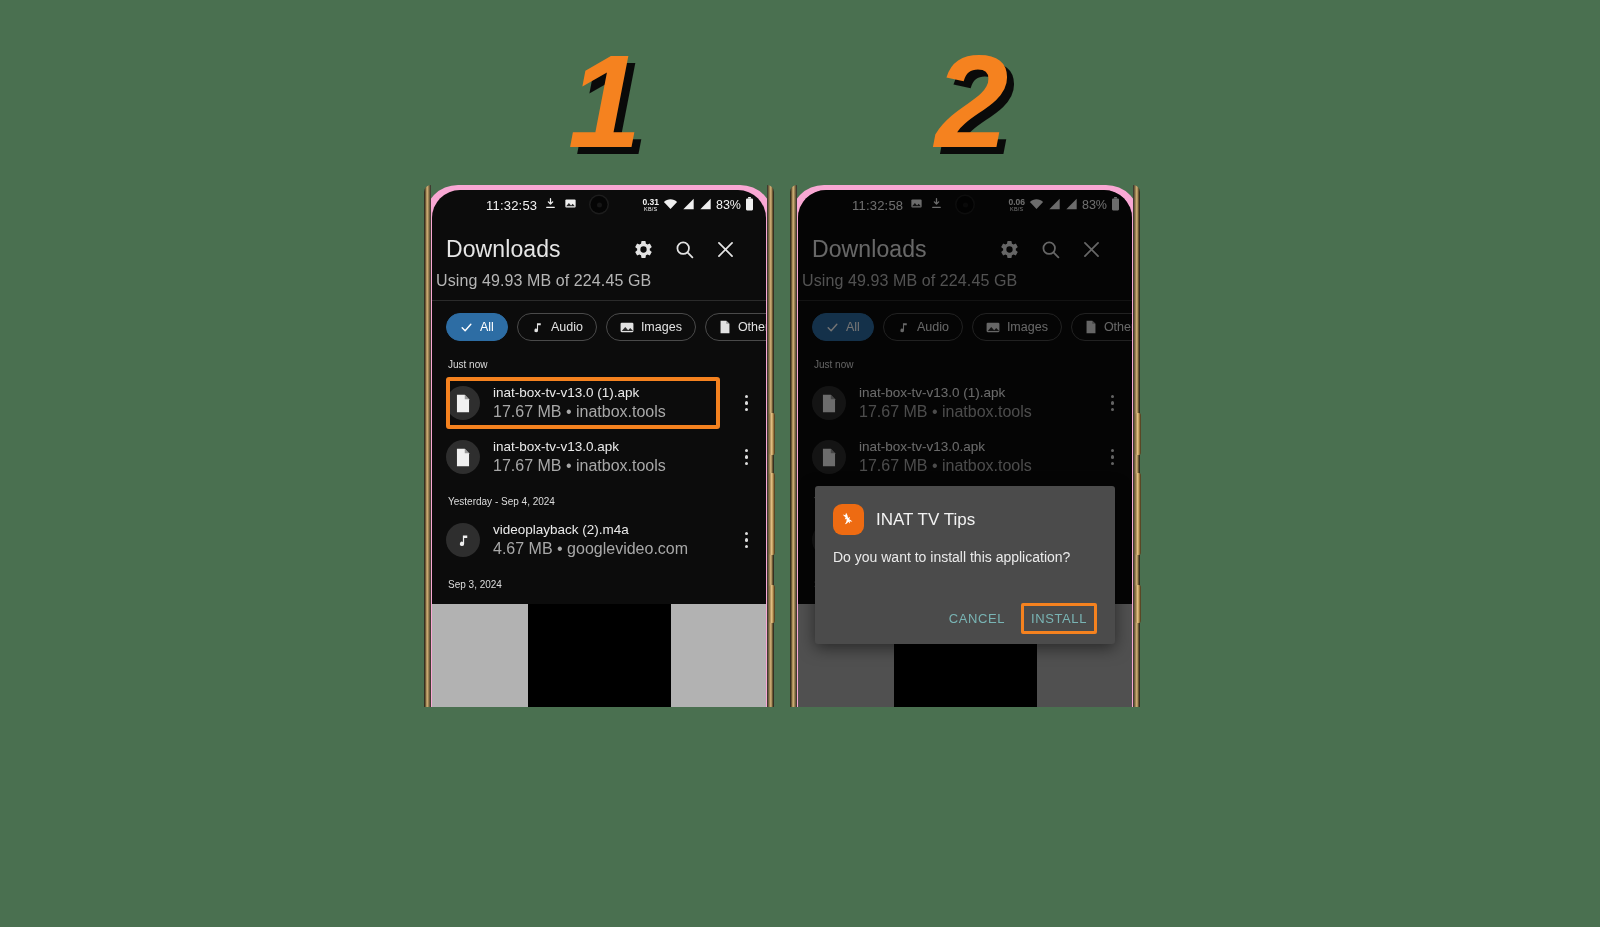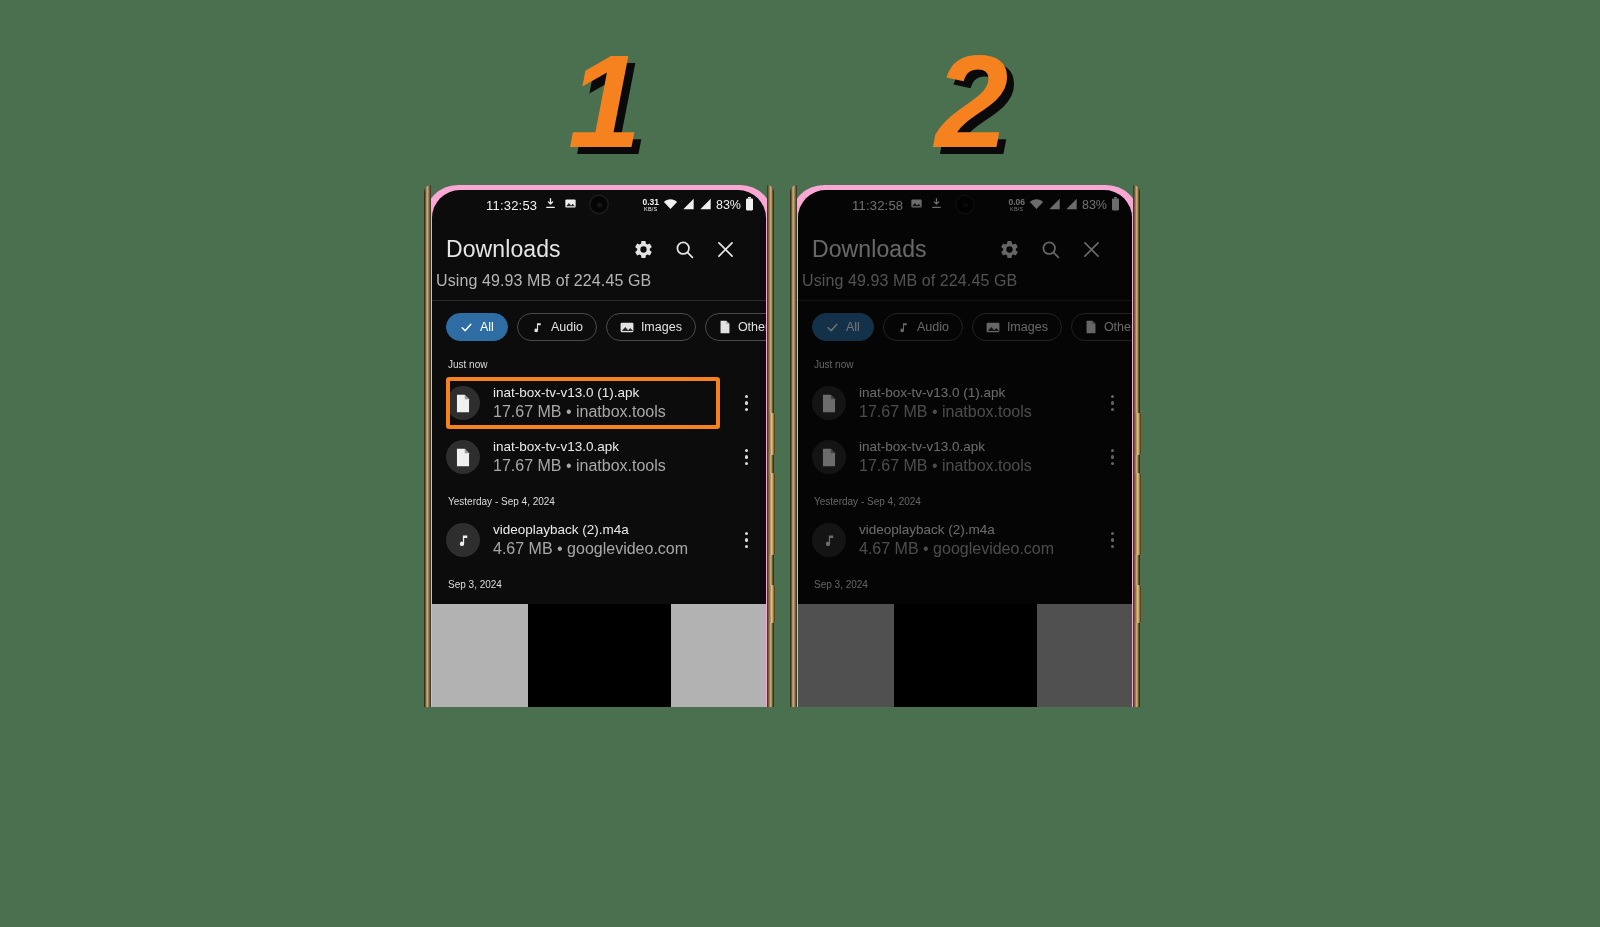--- a/index.html
+++ b/index.html
@@ -577,18 +577,33 @@
               <circle cx="76" cy="72" r="3" fill="#151515"></circle>
               <path d="M64 74l10 12-10 11-10-11z" fill="#e8720f"></path>
               <path d="M64 74l10 12-10 4-10-4z" fill="#f08a1d"></path>
             </svg>
           </div>
           <div class="pv-side"></div>
         </div>
 
         <div class="scrim"></div>
 
+        <div class="dialog">
+          <div class="dlg-head">
+            <div class="dlg-icon">
+              <svg width="19" height="19" viewBox="0 0 24 24">
+                <path d="M9 3.5c1.4 2 2.2 4.2 2.4 6.6l2.6-1.6-1.1 3.2c1.6.6 3 1.7 4 3.2l-3.3-.8.3 2.8-2.2-2.2c-1 1.6-2.5 2.8-4.3 3.4 1.7-2.2 2.4-4.6 2.2-7.1L7.3 12l1-3C6.8 8.3 5.6 7.2 4.8 5.8l3.1.9z" fill="#ffffff"></path>
+              </svg>
+            </div>
+            <div class="dlg-title">INAT TV Tips</div>
+          </div>
+          <div class="dlg-msg">Do you want to install this application?</div>
+          <div class="dlg-actions">
+            <button class="dlg-btn">CANCEL</button>
+            <button class="dlg-btn highlighted">INSTALL</button>
+          </div>
+        </div>
 
       </div>
     </div>
   </div>
 
 </div>
 
 </body></html>

